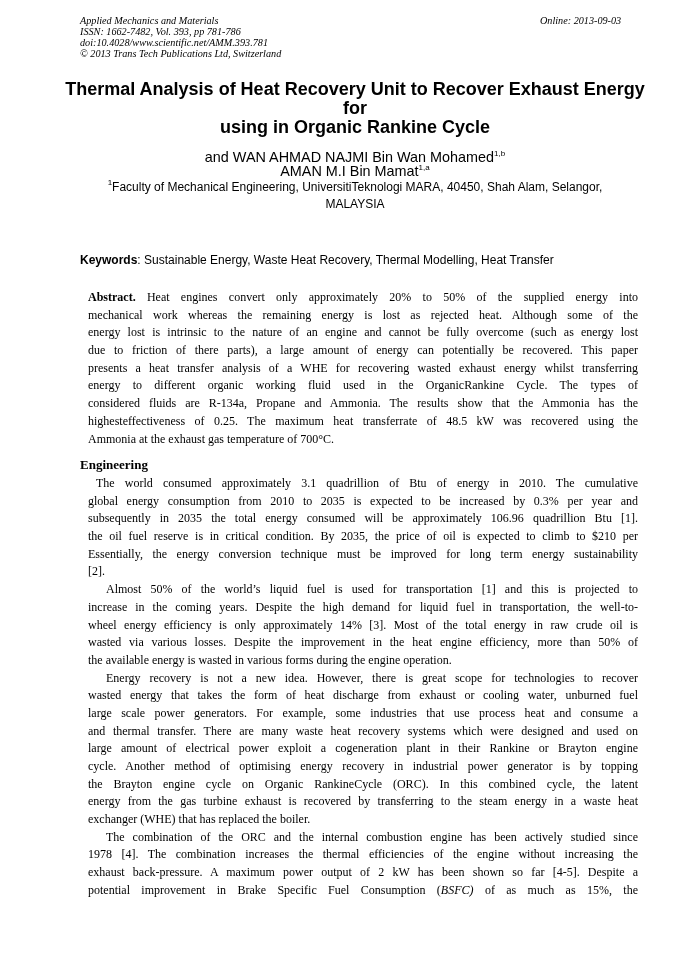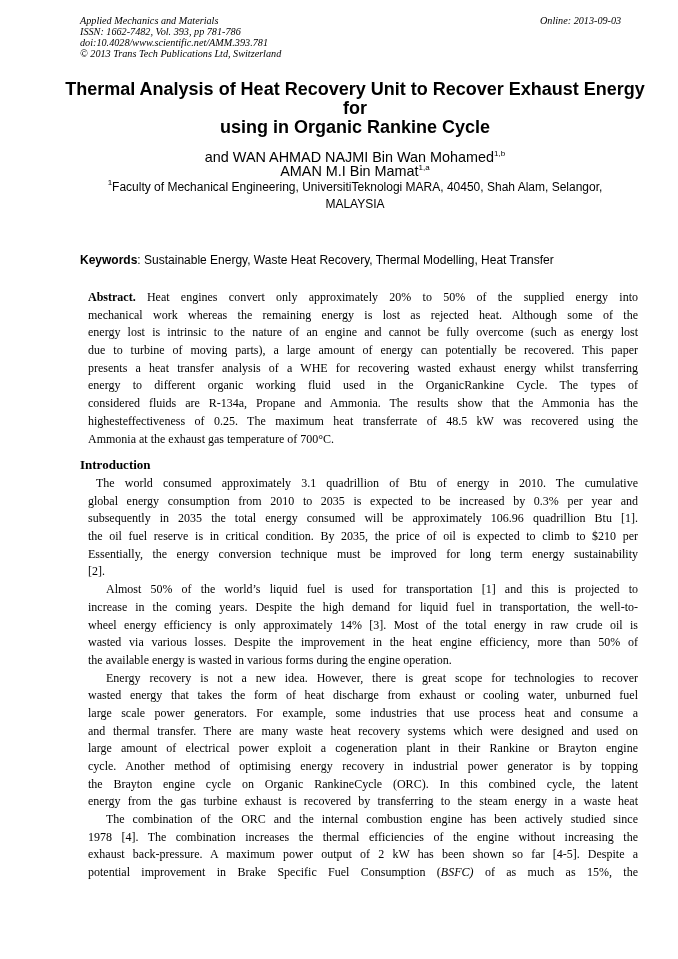--- a/index.html
+++ b/index.html
@@ -56,29 +56,29 @@
     <div>MALAYSIA</div>
   </div>
 
 
   <div class="keywords"><b>Keywords</b><span>: Sustainable Energy, Waste Heat Recovery, Thermal Modelling, Heat Transfer</span></div>
 
   <div class="body-text abstract">
     <span class="line"><span class="lbl">Abstract.</span><span> Heat engines convert only approximately 20% to 50% of the supplied energy into</span></span>
     <span class="line">mechanical work whereas the remaining energy is lost as rejected heat. Although some of the</span>
     <span class="line">energy lost is intrinsic to the nature of an engine and cannot be fully overcome (such as energy lost</span>
-    <span class="line">due to turbine of moving parts), a large amount of energy can potentially be recovered. This paper</span>
+    <span class="line">due to friction of there parts), a large amount of energy can potentially be recovered. This paper</span>
     <span class="line">presents a heat transfer analysis of a WHE for recovering wasted exhaust energy whilst transferring</span>
     <span class="line">energy to different organic working fluid used in the OrganicRankine Cycle. The types of</span>
     <span class="line">considered fluids are R-134a, Propane and Ammonia. The results show that the Ammonia has the</span>
     <span class="line">highesteffectiveness of 0.25. The maximum heat transferrate of 48.5 kW was recovered using the</span>
     <span class="line last">Ammonia at the exhaust gas temperature of 700°C.</span>
   </div>
 
-  <div class="intro-head">Introduction</div>
+  <div class="intro-head">Engineering</div>
 
   <div class="body-text intro">
     <div>
       <span class="line indent">The world consumed approximately 3.1 quadrillion of Btu of energy in 2010. The cumulative</span>
       <span class="line">global energy consumption from 2010 to 2035 is expected to be increased by 0.3% per year and</span>
       <span class="line">subsequently in 2035 the total energy consumed will be approximately 106.96 quadrillion Btu [1].</span>
       <span class="line">the oil fuel reserve is in critical condition. By 2035, the price of oil is expected to climb to $210 per</span>
       <span class="line">Essentially, the energy conversion technique must be improved for long term energy sustainability</span>
       <span class="line last">[2].</span>
     </div>
@@ -91,20 +91,21 @@
     </div>
     <div>
       <span class="line indent2">Energy recovery is not a new idea. However, there is great scope for technologies to recover</span>
       <span class="line">wasted energy that takes the form of heat discharge from exhaust or cooling water, unburned fuel</span>
       <span class="line">large scale power generators. For example, some industries that use process heat and consume a</span>
       <span class="line">and thermal transfer. There are many waste heat recovery systems which were designed and used on</span>
       <span class="line">large amount of electrical power exploit a cogeneration plant in their Rankine or Brayton engine</span>
       <span class="line">cycle. Another method of optimising energy recovery in industrial power generator is by topping</span>
       <span class="line">the Brayton engine cycle on Organic RankineCycle (ORC). In this combined cycle, the latent</span>
       <span class="line">energy from the gas turbine exhaust is recovered by transferring to the steam energy in a waste heat</span>
+      <span class="line last">exchanger (WHE) that has replaced the boiler.</span>
     </div>
     <div>
       <span class="line indent2">The combination of the ORC and the internal combustion engine has been actively studied since</span>
       <span class="line">1978 [4]. The combination increases the thermal efficiencies of the engine without increasing the</span>
       <span class="line">exhaust back-pressure. A maximum power output of 2 kW has been shown so far [4-5]. Despite a</span>
       <span class="line"><span>potential improvement in Brake Specific Fuel Consumption (</span><span class="it">BSFC)</span><span> of as much as 15%, the</span></span>
     </div>
   </div>
 
 </div>

